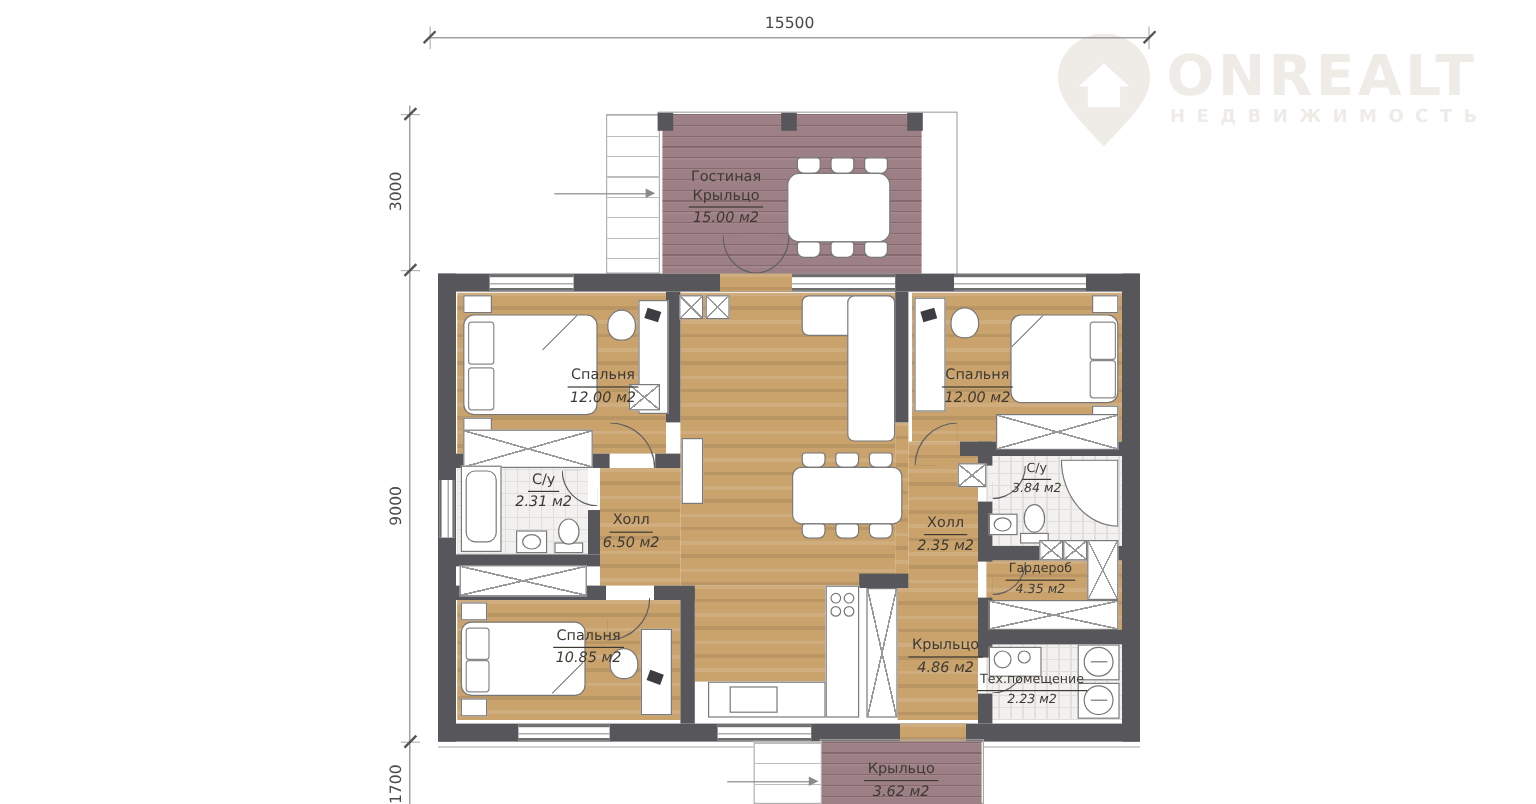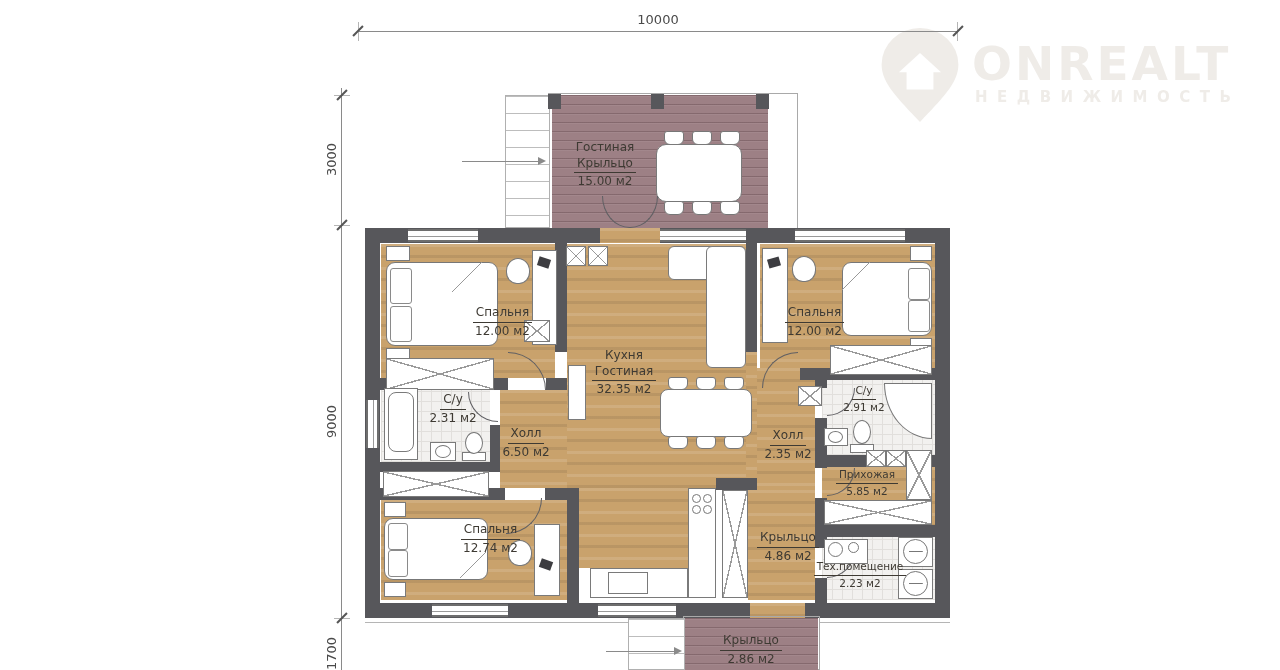--- a/index.html
+++ b/index.html
@@ -57,41 +57,41 @@
   .diag{position:absolute;background-image:linear-gradient(to bottom right,transparent calc(50% - 0.7px),#999 calc(50% - 0.7px),#999 calc(50% + 0.7px),transparent calc(50% + 0.7px));}
   .steps{position:absolute;background:#fff;border:1px solid #b0b0b0;box-sizing:border-box;
     background-image:repeating-linear-gradient(180deg,#bdbdbd 0 1px,transparent 1px 17px);}
   .outline{position:absolute;border:1px solid #a9a9a9;box-sizing:border-box;}
   .ah{position:absolute;width:0;height:0;border-left:8px solid #8a8a8a;border-top:4px solid transparent;border-bottom:4px solid transparent;}
   
   .rlabel{position:absolute;display:flex;flex-direction:column;align-items:center;
           color:#3e3a33;font-size:12px;line-height:1.3;text-align:center;}
   .rlabel .nm{display:inline-block;}
   .rlabel .u{border-bottom:1.2px solid #3e3a33;padding:0 3px 1px;}
-  .rlabel .ar{display:inline-block;padding-top:1px;}
+  .rlabel .ar{display:inline-block;padding-top:1px;font-style:italic;}
   .small .nm,.small .ar{font-size:10.5px;}
 </style>
 </head>
 <body>
 
 <div class="canvas">
 
   <svg class="abs" style="left:872px;top:28px;" width="96" height="96" viewBox="0 0 100 100">
     <path d="M50 98 C28 74 10 58 10 38 A40 38 0 1 1 90 38 C90 58 72 74 50 98 Z" fill="#efece8"></path>
     <polygon points="50,26 72,46 64,46 64,64 36,64 36,46 28,46" fill="#ffffff"></polygon>
   </svg>
   <div class="wm-title">ONREALT</div>
   <div class="wm-sub">НЕДВИЖИМОСТЬ</div>
 
   <div class="dline" style="left:358px;top:31px;width:600px;height:1px;"></div>
   <div class="extline" style="left:358px;top:22px;width:1px;height:19px;"></div>
   <div class="extline" style="left:957px;top:22px;width:1px;height:19px;"></div>
   <div class="tick" style="left:351px;top:30px;"></div>
   <div class="tick" style="left:951px;top:30px;"></div>
-  <div class="dimtext" style="left:610px;top:12px;width:96px;">10000</div>
+  <div class="dimtext" style="left:610px;top:12px;width:96px;">15500</div>
 
   <div class="dline" style="left:341px;top:88px;width:1px;height:582px;"></div>
   <div class="extline" style="left:334px;top:95px;width:16px;height:1px;"></div>
   <div class="extline" style="left:334px;top:225px;width:16px;height:1px;"></div>
   <div class="extline" style="left:334px;top:618px;width:16px;height:1px;"></div>
   <div class="tick" style="left:335px;top:94px;"></div>
   <div class="tick" style="left:335px;top:224px;"></div>
   <div class="tick" style="left:335px;top:617px;"></div>
   <div class="dimtext rot" style="left:303px;top:152px;width:56px;">3000</div>
   <div class="dimtext rot" style="left:303px;top:414px;width:56px;">9000</div>
@@ -269,55 +269,50 @@
   <div class="extline" style="left:820px;top:622px;width:130px;height:1px;"></div>
 
   <div class="rlabel" style="left:460px;top:305px;width:85px;">
     <div class="nm u">Спальня</div>
     <div class="ar">12.00 м2</div>
   </div>
   <div class="rlabel" style="left:772px;top:305px;width:85px;">
     <div class="nm u">Спальня</div>
     <div class="ar">12.00 м2</div>
   </div>
-  <div class="rlabel" style="left:580px;top:348px;width:88px;">
-    <div class="nm">Кухня</div>
-    <div class="nm u">Гостиная</div>
-    <div class="ar">32.35 м2</div>
-  </div>
   <div class="rlabel" style="left:422px;top:392px;width:62px;">
     <div class="nm u">С/у</div>
     <div class="ar">2.31 м2</div>
   </div>
   <div class="rlabel" style="left:494px;top:426px;width:64px;">
     <div class="nm u">Холл</div>
     <div class="ar">6.50 м2</div>
   </div>
   <div class="rlabel" style="left:758px;top:428px;width:60px;">
     <div class="nm u">Холл</div>
     <div class="ar">2.35 м2</div>
   </div>
   <div class="rlabel small" style="left:836px;top:384px;width:56px;">
     <div class="nm u">С/у</div>
-    <div class="ar">2.91 м2</div>
+    <div class="ar">3.84 м2</div>
   </div>
   <div class="rlabel small" style="left:828px;top:468px;width:78px;">
-    <div class="nm u">Прихожая</div>
-    <div class="ar">5.85 м2</div>
+    <div class="nm u">Гардероб</div>
+    <div class="ar">4.35 м2</div>
   </div>
   <div class="rlabel" style="left:448px;top:522px;width:85px;">
     <div class="nm u">Спальня</div>
-    <div class="ar">12.74 м2</div>
+    <div class="ar">10.85 м2</div>
   </div>
   <div class="rlabel" style="left:752px;top:530px;width:72px;">
     <div class="nm u">Крыльцо</div>
     <div class="ar">4.86 м2</div>
   </div>
   <div class="rlabel small" style="left:812px;top:560px;width:96px;">
     <div class="nm u">Тех.помещение</div>
     <div class="ar">2.23 м2</div>
   </div>
   <div class="rlabel" style="left:712px;top:633px;width:78px;">
     <div class="nm u">Крыльцо</div>
-    <div class="ar">2.86 м2</div>
+    <div class="ar">3.62 м2</div>
   </div>
 
 </div>
 
 </body></html>

